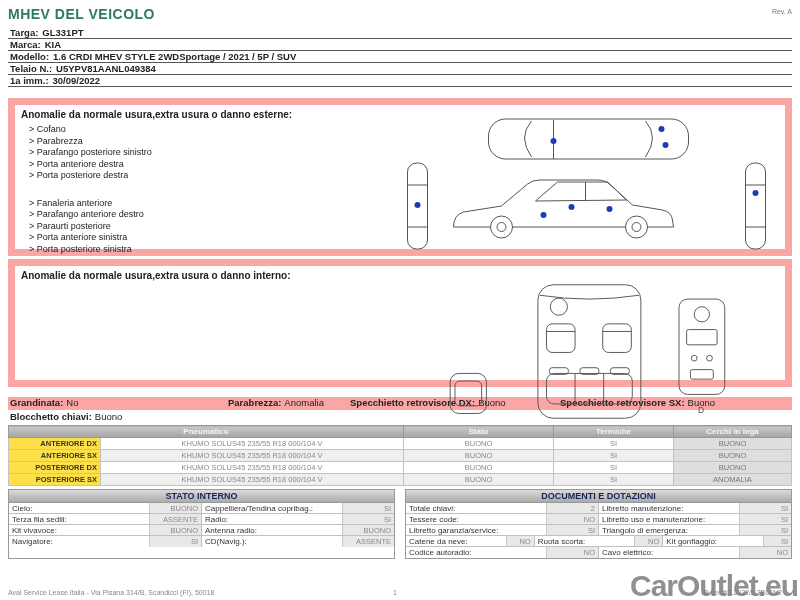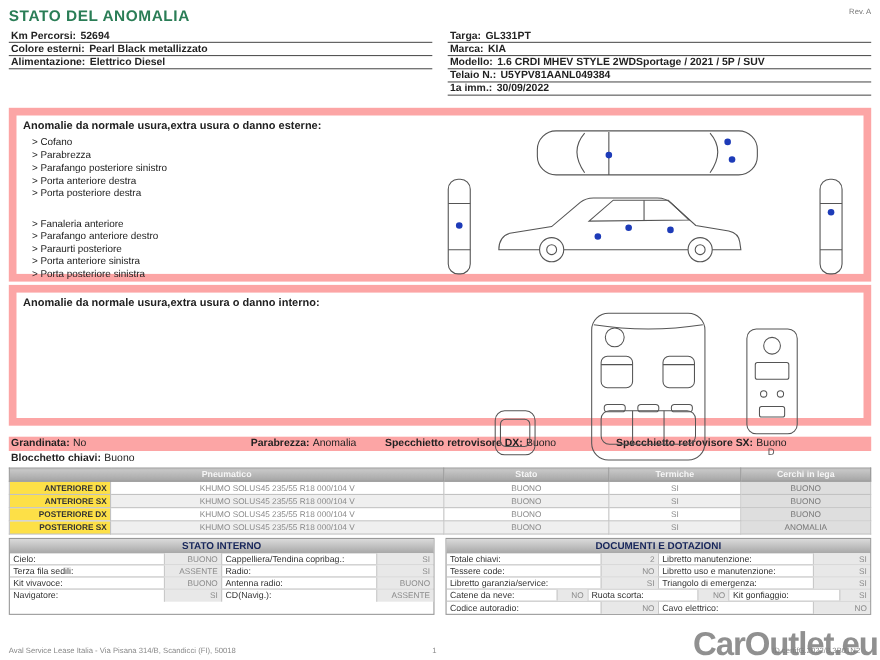--- a/index.html
+++ b/index.html
@@ -59,39 +59,25 @@
   .f-right { flex:1; text-align:right; padding-right:10px; }
 
   .watermark { position:absolute; right:2px; bottom:-3px; font-size:30px; font-weight:bold; color:rgba(125,125,125,.85); letter-spacing:-1px; pointer-events:none; }
 </style>
 </head>
 <body>
 
 <div class="page">
 
   <div class="topbar">
-    <h1 class="title">STATO DEL ANOMALIA</h1>
+    <h1 class="title">MHEV DEL VEICOLO</h1>
     <span class="rev">Rev. A</span>
   </div>
 
   <div class="info">
-    <div class="icol">
-      <div class="irow">
-          <span class="ilbl">Km Percorsi:</span>
-          <span class="ival">52694</span>
-        </div>
-      <div class="irow">
-          <span class="ilbl">Colore esterni:</span>
-          <span class="ival">Pearl Black metallizzato</span>
-        </div>
-      <div class="irow">
-          <span class="ilbl">Alimentazione:</span>
-          <span class="ival">Elettrico Diesel</span>
-        </div>
-    </div>
     <div class="icol">
       <div class="irow">
           <span class="ilbl">Targa:</span>
           <span class="ival">GL331PT</span>
         </div>
       <div class="irow">
           <span class="ilbl">Marca:</span>
           <span class="ival">KIA</span>
         </div>
       <div class="irow">

